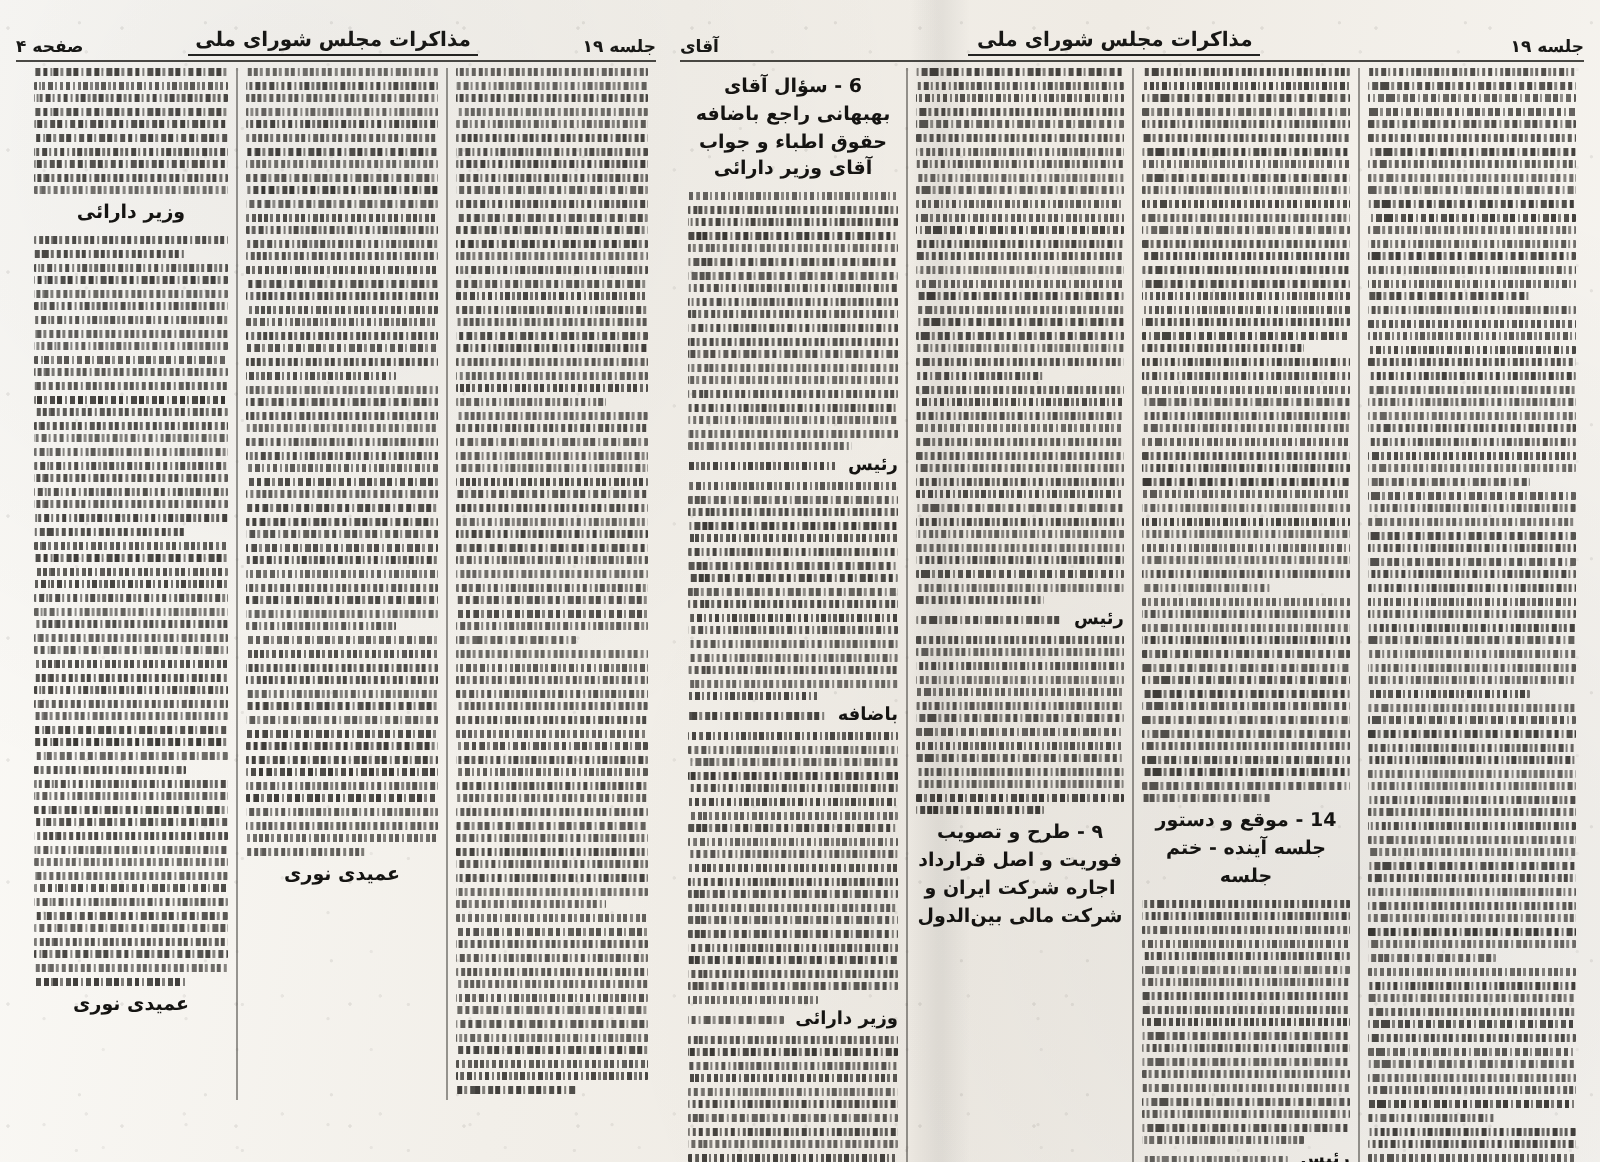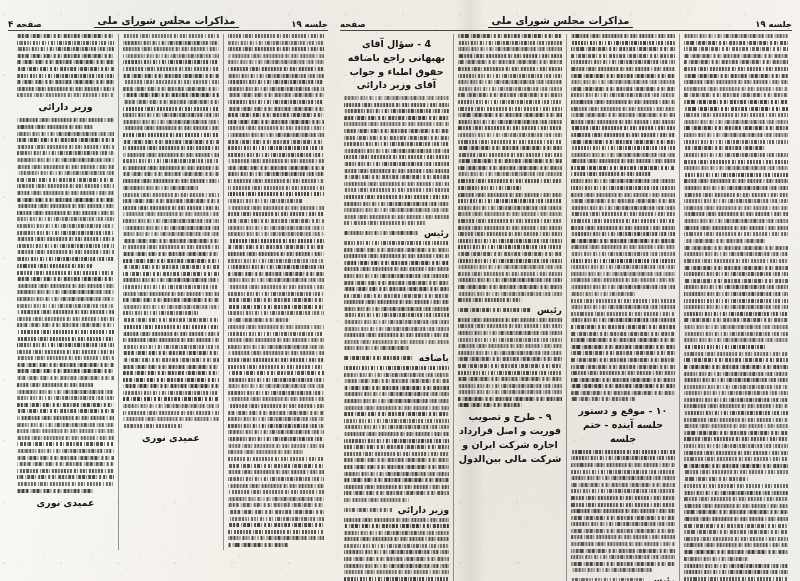--- a/index.html
+++ b/index.html
@@ -128,21 +128,21 @@
 
 <div id="scan"></div>
 
 <div class="spread">
 
   <div class="page inky" id="page-left">
 
     <div class="runhead">
       <div class="rh-side">جلسه ۱۹</div>
       <div class="rh-title">مذاکرات مجلس شورای ملی</div>
-      <div class="rh-side">صفحه</div>
+      <div class="rh-side">آقای</div>
     </div>
     <div class="rule"></div>
 
     <div class="cols" id="cols-left" style="max-height: 548px; overflow: hidden;">
         <div class="col">
           <div class="para">
             <div class="ln v2" style="background-position-x: 3.6px; opacity: 0.91;"></div>
             <div class="ln v3" style="background-position-x: 8.1px; opacity: 0.91;"></div>
             <div class="ln v3" style="background-position-x: 11px; opacity: 0.81;"></div>
             <div class="ln v3" style="background-position-x: 2.5px; opacity: 0.84;"></div>
@@ -294,21 +294,21 @@
             <div class="ln v3" style="background-position-x: 8.1px; opacity: 0.87;"></div>
             <div class="ln v3" style="background-position-x: 1.8px; opacity: 0.87;"></div>
             <div class="ln v3" style="background-position-x: 11.2px; opacity: 0.86;"></div>
             <div class="ln" style="background-position-x: 3.8px; opacity: 0.91;"></div>
             <div class="ln v3" style="background-position-x: 4.6px; opacity: 0.93;"></div>
             <div class="ln v3" style="background-position-x: 7.3px; opacity: 0.98;"></div>
             <div class="ln v3" style="background-position-x: 5.7px; opacity: 0.83;"></div>
             <div class="ln v3 short" style="background-position-x: 3.8px; opacity: 0.83;"></div>
           </div>
           <div class="para"></div>
-          <div class="head">۱۰ - موقع و دستور جلسه آینده - ختم جلسه</div>
+          <div class="head">14 - موقع و دستور جلسه آینده - ختم جلسه</div>
           <div class="para">
             <div class="ln" style="background-position-x: 9.1px; opacity: 0.98;"></div>
             <div class="ln v2" style="background-position-x: 7.8px; opacity: 0.96;"></div>
             <div class="ln" style="background-position-x: 10.6px; opacity: 0.91;"></div>
             <div class="ln v2" style="background-position-x: 0px; opacity: 0.85;"></div>
             <div class="ln v2" style="background-position-x: 4.4px; opacity: 0.94;"></div>
             <div class="ln v3" style="background-position-x: 3.6px; opacity: 0.8;"></div>
             <div class="ln v2" style="background-position-x: 0.1px; opacity: 0.86;"></div>
             <div class="ln" style="background-position-x: 1.8px; opacity: 0.95;"></div>
             <div class="ln" style="background-position-x: 1.9px; opacity: 0.92;"></div>
@@ -390,21 +390,21 @@
             <div class="ln v2" style="background-position-x: 3px; opacity: 0.91;"></div>
             <div class="ln v3" style="background-position-x: 6.4px; opacity: 0.87;"></div>
             <div class="ln v2" style="background-position-x: 7.3px; opacity: 0.88;"></div>
             <div class="ln v2" style="background-position-x: 7.3px; opacity: 0.83;"></div>
             <div class="ln v3" style="background-position-x: 0.5px; opacity: 0.97;"></div>
             <div class="ln v3 short" style="background-position-x: 8.6px; opacity: 0.98;"></div>
           </div>
           <div class="head">۹ - طرح و تصویب فوریت و اصل قرارداد اجاره شرکت ایران و شرکت مالی بین‌الدول</div>
         </div>
         <div class="col">
-          <div class="head">4 - سؤال آقای بهبهانی راجع باضافه حقوق اطباء و جواب آقای وزیر دارائی</div>
+          <div class="head">6 - سؤال آقای بهبهانی راجع باضافه حقوق اطباء و جواب آقای وزیر دارائی</div>
           <div class="para">
             <div class="ln v2" style="background-position-x: 4.5px; opacity: 0.8;"></div>
             <div class="ln" style="background-position-x: 5.2px; opacity: 0.97;"></div>
             <div class="ln v2" style="background-position-x: 10.8px; opacity: 0.98;"></div>
             <div class="ln v3" style="background-position-x: 7.2px; opacity: 0.99;"></div>
             <div class="ln" style="background-position-x: 11.4px; opacity: 0.83;"></div>
             <div class="ln v3" style="background-position-x: 9.7px; opacity: 0.91;"></div>
             <div class="ln v3" style="background-position-x: 8.8px; opacity: 0.84;"></div>
             <div class="ln v2" style="background-position-x: 9.9px; opacity: 0.93;"></div>
             <div class="ln v2" style="background-position-x: 11.3px; opacity: 0.93;"></div>

